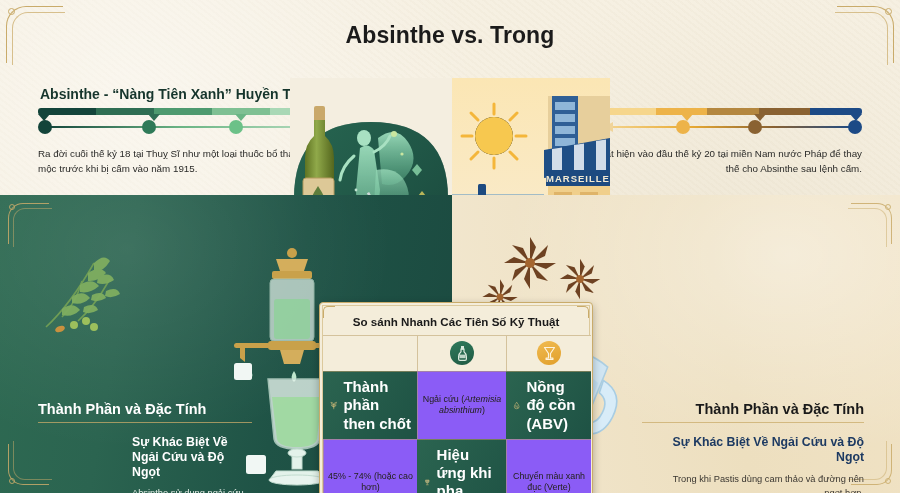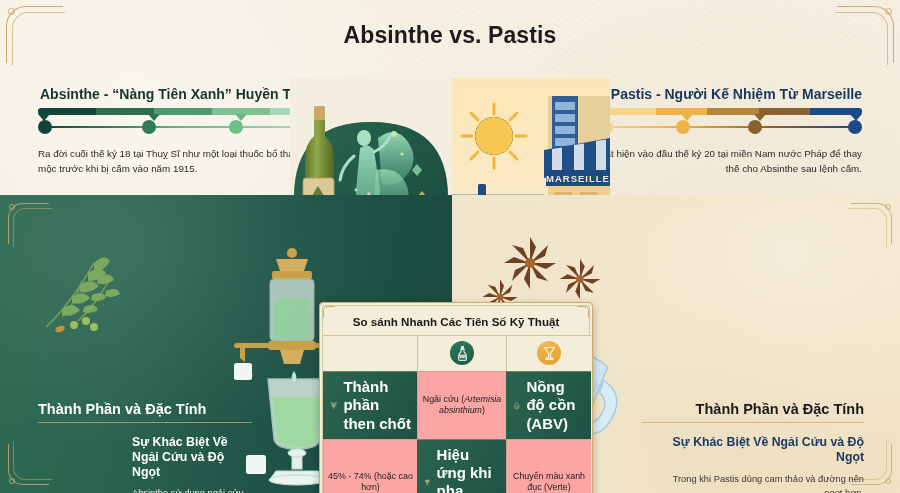--- a/index.html
+++ b/index.html
@@ -111,21 +111,21 @@
   .hd-blank{background:#f4edda;}
   .hd-ic{display:flex;align-items:center;justify-content:center;padding:5px 0 6px;background:#f4edda;
      border-left:1px solid rgba(185,158,105,.55);}
   .circ{width:24px;height:24px;border-radius:50%;display:flex;align-items:center;justify-content:center;}
   .circ-g{background:linear-gradient(160deg,#2f7a5c,#1f5a43);}
   .lbl-cell{background:linear-gradient(120deg,#2b6450,#1e5244);display:flex;align-items:center;gap:6px;
      padding:6px 5px 6px 7px;}
   .lbl-cell span.t{font-size:15px;font-weight:bold;color:#fff;line-height:1.22;}
   .val-cell{display:flex;align-items:center;justify-content:center;text-align:center;
      padding:6px 4px;font-size:8.9px;line-height:1.3;color:#23211c;
-     border-left:1px solid rgba(185,158,105,.55);background:#fca5a5;}
+     border-left:1px solid rgba(185,158,105,.55);background:#8b5cf6;}
   .val-cell em{font-style:italic;}
   .cmp-corner{position:absolute;width:14px;height:14px;}
   .cmp-corner i{position:absolute;left:0;top:0;width:11px;height:11px;
      border-left:1px solid #c9ab6a;border-top:1px solid #c9ab6a;border-top-left-radius:5px;}
 </style>
 </head>
 <body>
 
 <div id="stage">
 
@@ -145,21 +145,21 @@
     <div class="fc-outer"></div>
       <div class="fc-inner"></div>
       <div class="fc-dot"></div>
   </div>
   <div class="frame-corner fc-bl">
     <div class="fc-outer"></div>
       <div class="fc-inner"></div>
       <div class="fc-dot"></div>
   </div>
 
-  <div class="main-title">Absinthe vs. Pastis</div>
+  <div class="main-title">Absinthe vs. Trong</div>
 
   <div class="l-headline">Absinthe - “Nàng Tiên Xanh” Huyền Thoại</div>
 
   <div class="l-timeline">
     <div class="tl-bar">
       <i style="background:#13443a"></i>
         <i style="background:#2f6e53"></i>
       <i style="background:#4e9a6f"></i>
         <i style="background:#7fc093"></i>
         <i style="background:#a9d8b6"></i>
@@ -171,21 +171,20 @@
       <div class="tl-line" style="background:linear-gradient(90deg,#13443a,#6bb585,#b6dcbf)"></div>
       <div class="tl-dot" style="left:0;background:#13443a"></div>
       <div class="tl-dot" style="left:36%;background:#2f7a58"></div>
       <div class="tl-dot" style="left:66%;background:#6cc188"></div>
       <div class="tl-arrow" style="right:0;border-left:9px solid #9bd0ab"></div>
     </div>
   </div>
 
   <div class="l-desc">Ra đời cuối thế kỷ 18 tại Thuỵ Sĩ như một loại thuốc bổ thảo mộc trước khi bị cấm vào năm 1915.</div>
 
-  <div class="r-headline">Pastis - Người Kế Nhiệm Từ Marseille</div>
 
   <div class="r-timeline">
     <div class="tl-bar">
       <i style="background:#f6d68c"></i>
         <i style="background:#edb349"></i>
       <i style="background:#b4873f"></i>
         <i style="background:#8a6232"></i>
         <i style="background:#1c4a86"></i>
     </div>
     <div class="tl-notch" style="left:30%;border-top:7px solid #edb349"></div>

